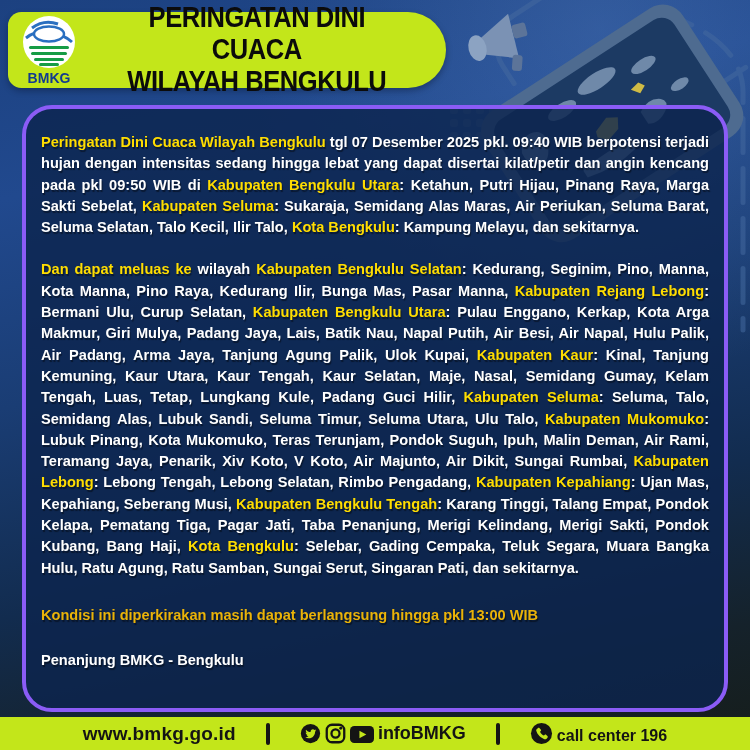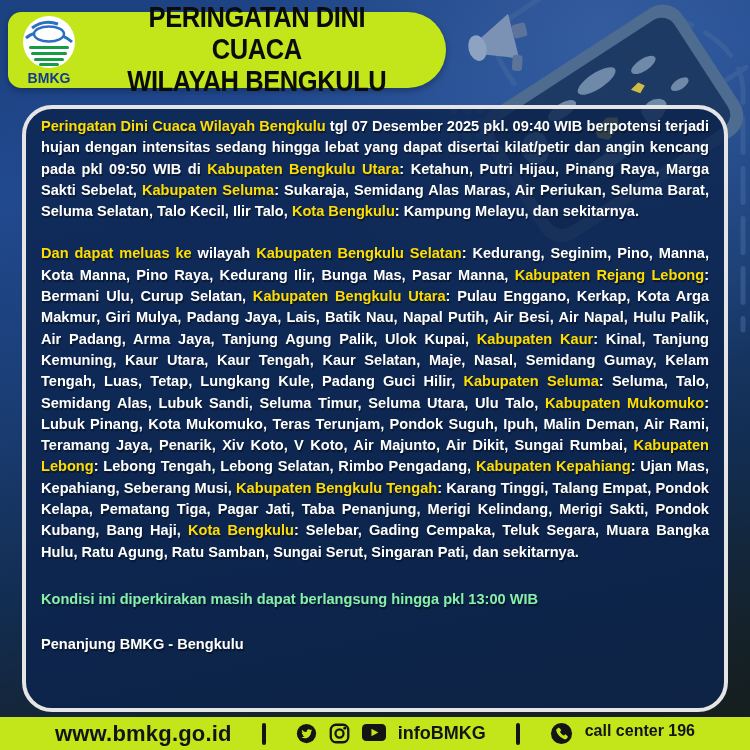--- a/index.html
+++ b/index.html
@@ -26,44 +26,44 @@
   .logo{width:62px;margin-left:10px;text-align:center;line-height:0;}
   .banner-title{
     flex:1;text-align:center;color:#0b0b0b;font-weight:800;
     font-size:29px;line-height:1.1;letter-spacing:-.5px;
     transform:scaleX(.88);transform-origin:50% 50%;
     padding-right:14px;
   }
   
   .panel{
     position:absolute;left:22px;top:105px;width:706px;height:607px;z-index:2;
-    box-sizing:border-box;border:4px solid #e5e5e5;border-radius:30px;
+    box-sizing:border-box;border:4px solid #8b5cf6;border-radius:30px;
     background:rgba(12,36,78,.82);
-    padding:0 15px;
+    padding:16px 15px;
   }
   .body-text{
     font-size:14.6px;font-weight:700;line-height:1.46;
     text-align:justify;color:#ffffff;
     text-shadow:1px 1.5px 1px rgba(0,0,0,.45);
   }
   .body-text p{margin:0;}
   .p1{margin-top:7px !important;}
   .p2{margin-top:21px !important;}
-  .validity{margin-top:26px !important;color:#86efac;text-align:left;}
+  .validity{margin-top:26px !important;color:#eab308;text-align:left;}
   .forecaster{margin-top:24px !important;text-align:left;}
   .hl{color:#ffdd00;}
   
   .footer{
     position:absolute;left:0;right:0;bottom:0;height:33px;z-index:4;
     background:#c3e61a;color:#141414;font-weight:700;
     display:flex;align-items:center;justify-content:center;gap:30px;
   }
-  .footer .website{font-size:22px;letter-spacing:.2px;}
+  .footer .website{font-size:19px;letter-spacing:.2px;}
   .footer .divider{width:4px;height:22px;background:#141414;border-radius:2px;}
-  .social-group,.call-group{display:flex;align-items:flex-start;gap:12px;}
+  .social-group,.call-group{display:flex;align-items:flex-end;gap:4px;}
   .social-group svg,.call-group svg{display:block;}
   .handle{font-size:18px;}
   .call-label{font-size:16px;}
 </style>
 </head>
 <body>
 
 <div class="bg"></div>
 
 <svg class="illustration" width="340" height="420" viewBox="0 0 340 420">

